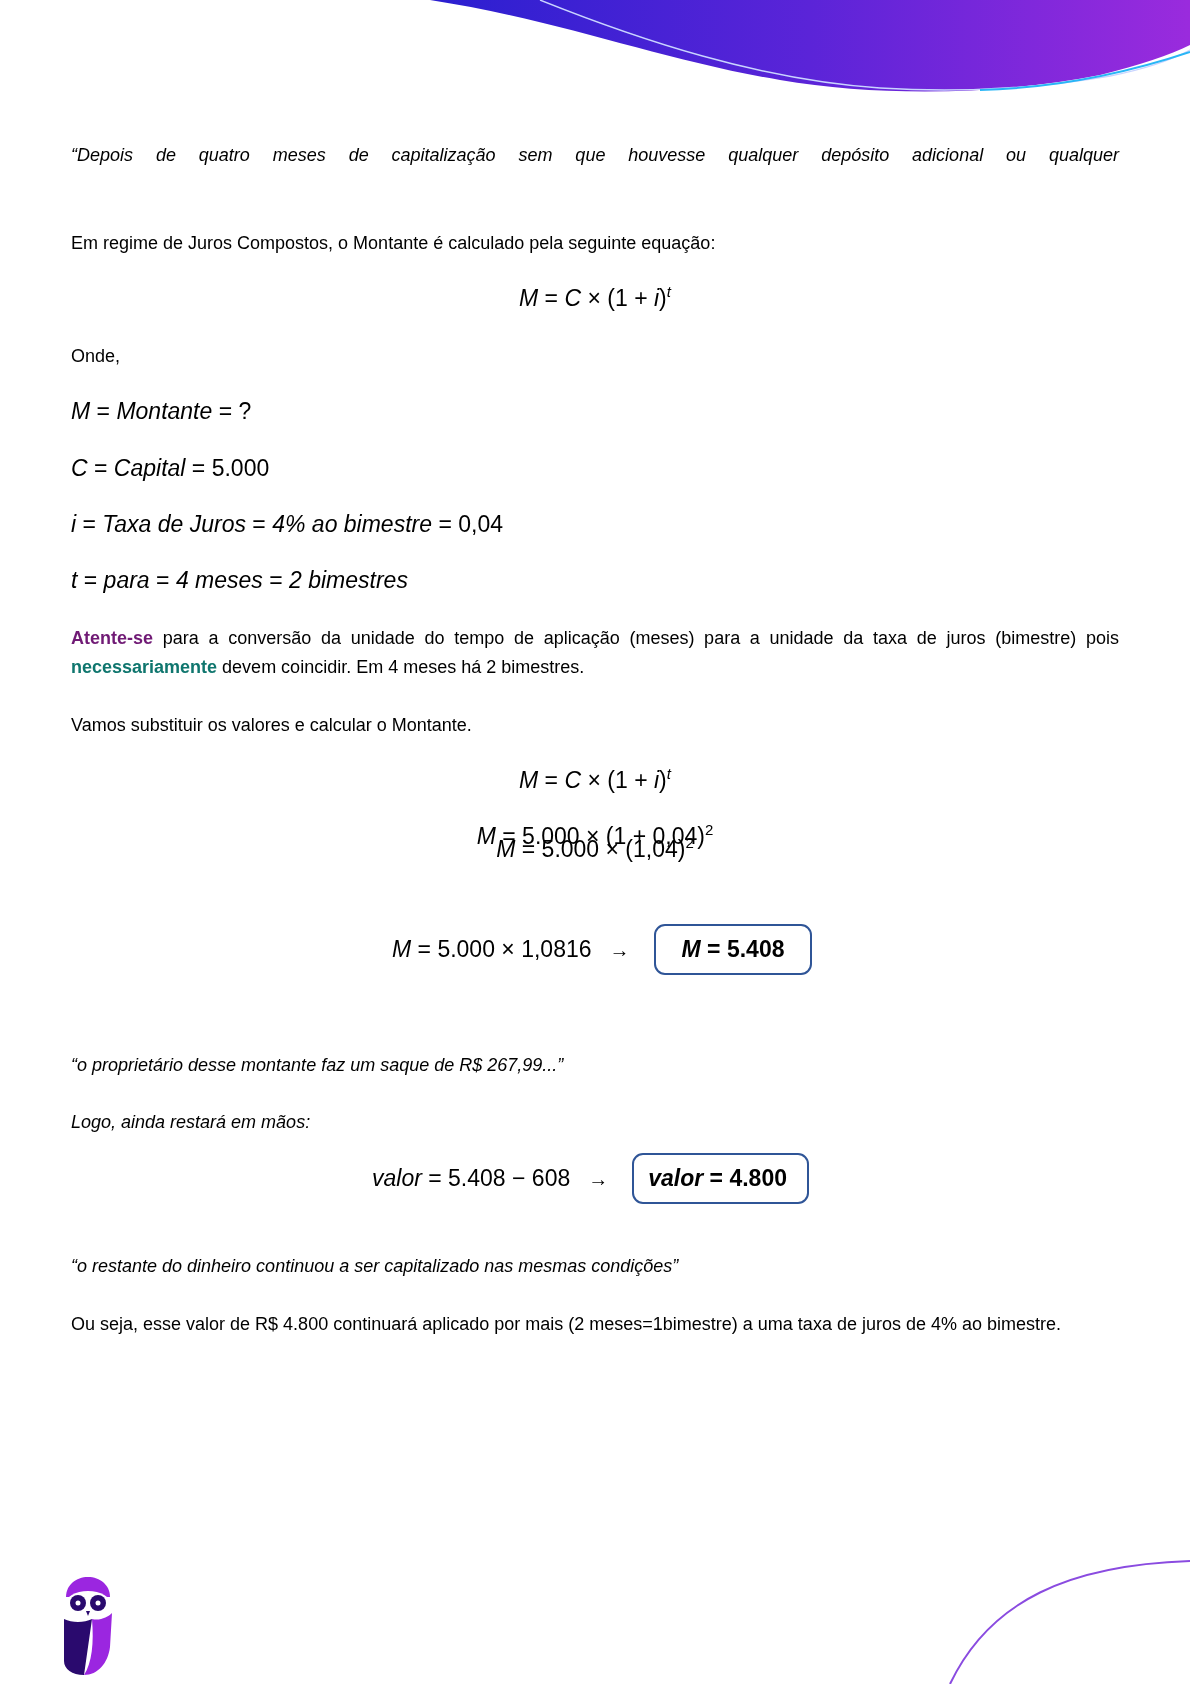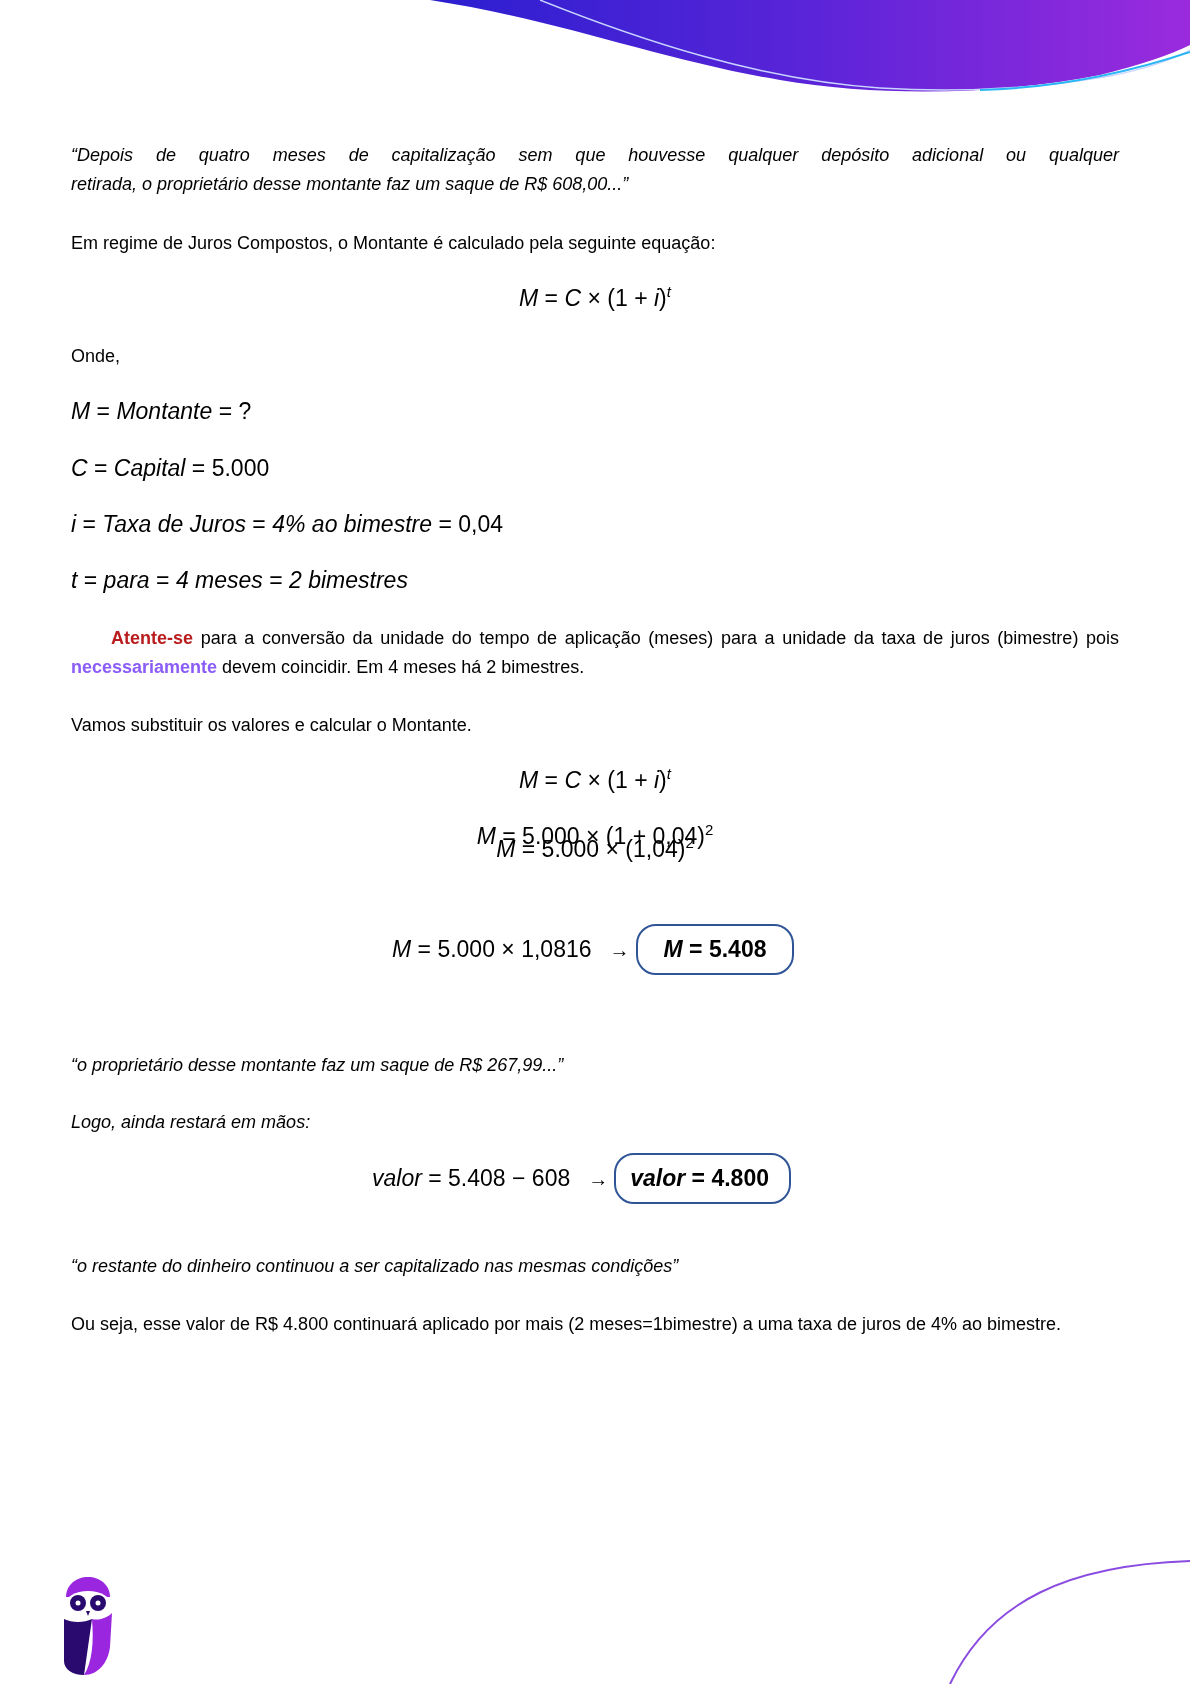--- a/index.html
+++ b/index.html
@@ -15,25 +15,25 @@
     font-family: "Liberation Sans", sans-serif;
   }
   .p.italic { font-style: italic; }
   .math {
     font-family: Liberation Sans, sans-serif;
     font-size: 23px; position: absolute; white-space: nowrap;
   }
   .math i { font-style: italic; }
   .math sup { font-size: 15px; vertical-align: 9px; line-height: 0; }
   .center { left: 0; width: 1190px; text-align: center; }
-  .red { color: #b91c1c; font-weight: bold; margin-left: 40px; }
-  .blue { color: #8b5cf6; font-weight: bold; }
+  .red { color: #701a75; font-weight: bold; }
+  .blue { color: #0f766e; font-weight: bold; }
   .box {
-    display: inline-block; border: 2px solid #2F5597; border-radius: 20px;
-    padding: 10px 26px; font-weight: bold; margin-left: 6px; text-align: right;
+    display: inline-block; border: 2px solid #2F5597; border-radius: 11px;
+    padding: 10px 26px; font-weight: bold; margin-left: 24px; text-align: right;
   }
   .box i { font-weight: bold; }
   .arrow { margin-left: 18px; font-size: 20px; }
 </style>
 </head>
 <body>
 
 <svg class="deco" style="left:0;top:0" width="1190" height="110" viewBox="0 0 1190 110">
   <defs>
     <linearGradient id="hg" x1="0" x2="1" y1="0" y2="0">
@@ -42,21 +42,20 @@
       <stop offset="1" stop-color="#9A2BDD"></stop>
     </linearGradient>
   </defs>
   <path d="M430 0 C560 20, 660 60, 780 80 C880 97, 1000 95, 1100 75 C1140 65, 1170 55, 1190 45 L1190 0 Z" fill="url(#hg)"></path>
   <path d="M540 0 C640 40, 760 80, 880 88 C960 93, 1040 88, 1110 76 C1150 68, 1175 58, 1190 50" fill="none" stroke="#c9d4ff" stroke-width="1.4"></path>
   <path d="M980 90 C1060 88, 1130 72, 1190 52" fill="none" stroke="#29B6F6" stroke-width="2"></path>
 </svg>
 
 <div class="p italic" style="top:141px">
   <span style="display:block;text-align:justify;text-align-last:justify">“Depois de quatro meses de capitalização sem que houvesse qualquer depósito adicional ou qualquer</span>
-  <span style="display:block">retirada, o proprietário desse montante faz um saque de R$ 608,00...”</span>
 </div>
 
 <div class="p" style="top:229px">Em regime de Juros Compostos, o Montante é calculado pela seguinte equação:</div>
 
 <div class="math center" style="top:285px">
   <i>M</i><span> = </span><i>C</i><span> × (1 + </span><i>i</i><span>)</span><sup><i>t</i></sup>
 </div>
 
 <div class="p" style="top:342px">Onde,</div>
 

